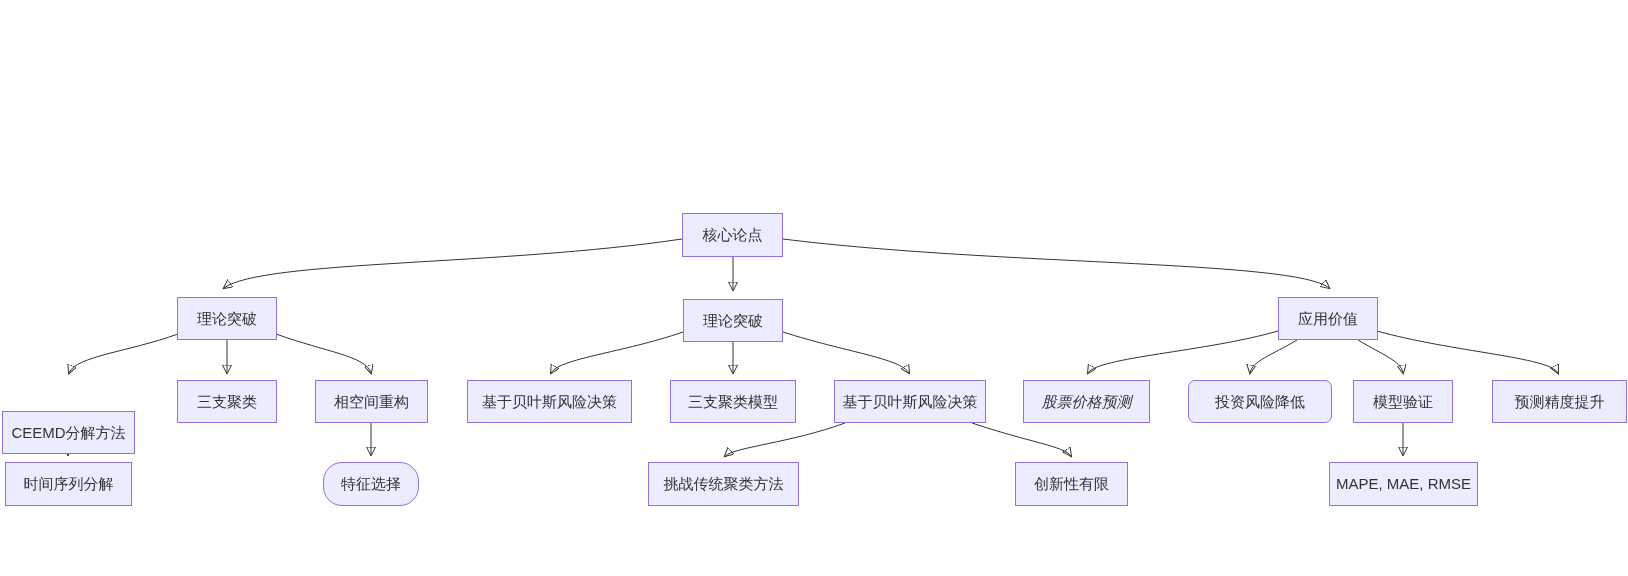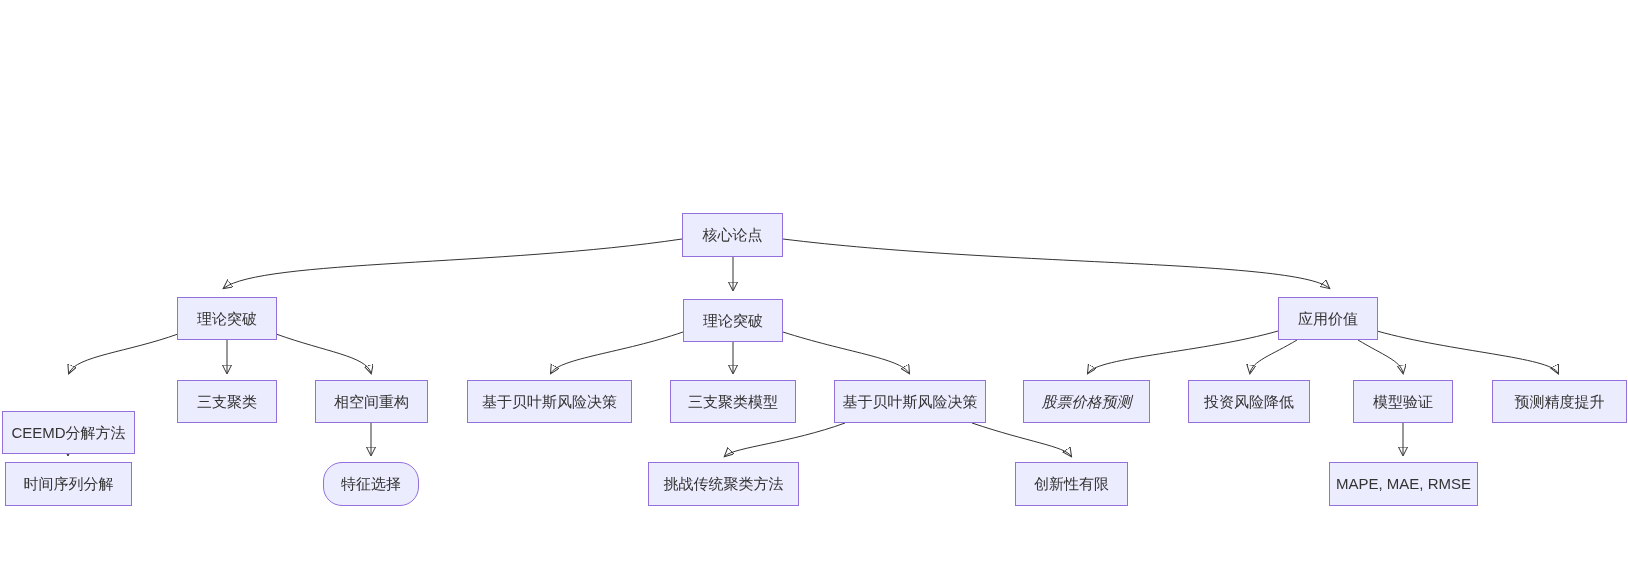--- a/index.html
+++ b/index.html
@@ -79,21 +79,21 @@
   <div class="node" style="left:683px; top:299px; width:100px; height:43px;">理论突破</div>
   <div class="node" style="left:1278px; top:297px; width:100px; height:43px;">应用价值</div>
 
   <div class="node" style="left:2px; top:380px; width:133px; height:43px;margin-top:31px;">CEEMD分解方法</div>
   <div class="node" style="left:177px; top:380px; width:100px; height:43px;">三支聚类</div>
   <div class="node" style="left:315px; top:380px; width:113px; height:43px;">相空间重构</div>
   <div class="node" style="left:467px; top:380px; width:165px; height:43px;">基于贝叶斯风险决策</div>
   <div class="node" style="left:670px; top:380px; width:126px; height:43px;">三支聚类模型</div>
   <div class="node" style="left:834px; top:380px; width:152px; height:43px;">基于贝叶斯风险决策</div>
   <div class="node" style="left:1023px; top:380px; width:127px; height:43px;font-style:italic;">股票价格预测</div>
-  <div class="node" style="left:1188px; top:380px; width:122px; height:43px;">投资风险降低</div>
+  <div class="node" style="left:1188px; top:380px; width:144px; height:43px;border-radius:7px;">投资风险降低</div>
   <div class="node" style="left:1353px; top:380px; width:100px; height:43px;">模型验证</div>
   <div class="node" style="left:1492px; top:380px; width:135px; height:43px;">预测精度提升</div>
 
   <div class="node" style="left:5px; top:462px; width:127px; height:44px;">时间序列分解</div>
   <div class="node" style="left:323px; top:462px; width:96px; height:44px;border-radius:19px;">特征选择</div>
   <div class="node" style="left:648px; top:462px; width:151px; height:44px;">挑战传统聚类方法</div>
   <div class="node" style="left:1015px; top:462px; width:113px; height:44px;">创新性有限</div>
   <div class="node" style="left:1329px; top:462px; width:149px; height:44px;">MAPE, MAE, RMSE</div>
 
 </div>

